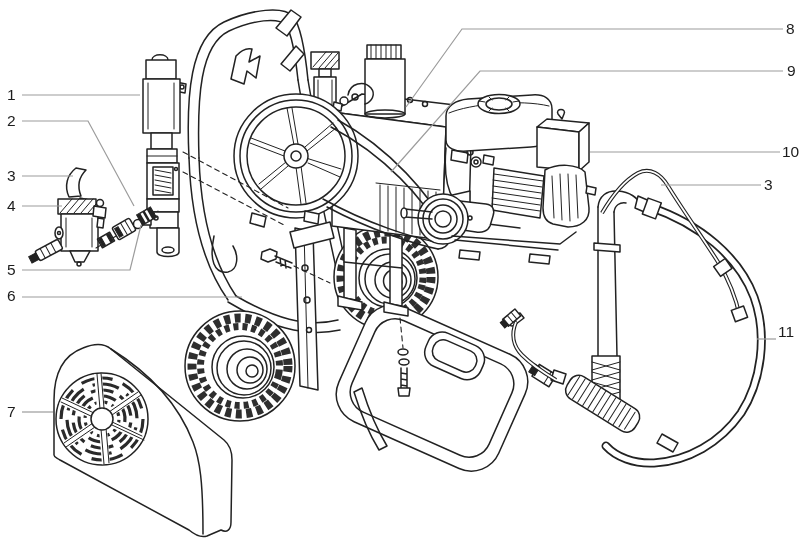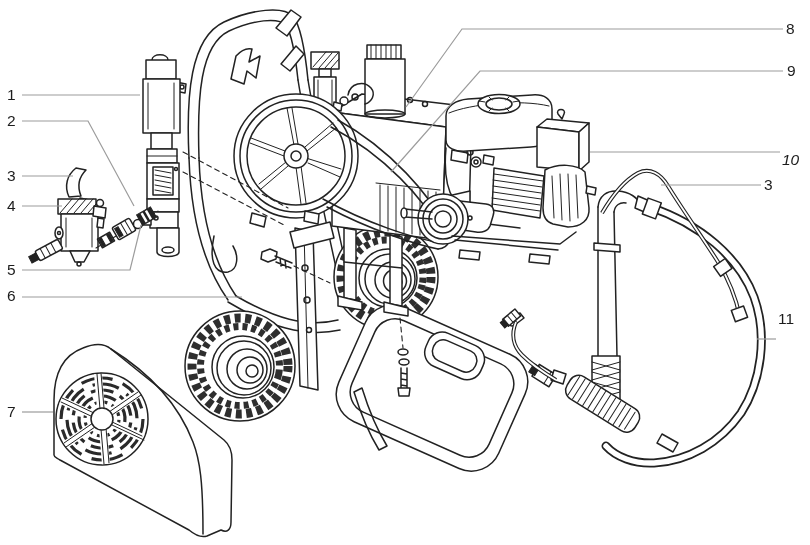--- a/index.html
+++ b/index.html
@@ -342,16 +342,16 @@
 
   <span class="callout" style="left:7px;top:87px;">1</span>
   <span class="callout" style="left:7px;top:113px;">2</span>
   <span class="callout" style="left:7px;top:168px;">3</span>
   <span class="callout" style="left:7px;top:198px;">4</span>
   <span class="callout" style="left:7px;top:262px;">5</span>
   <span class="callout" style="left:7px;top:288px;">6</span>
   <span class="callout" style="left:7px;top:404px;">7</span>
   <span class="callout" style="left:786px;top:21px;">8</span>
   <span class="callout" style="left:787px;top:63px;">9</span>
-  <span class="callout" style="left:782px;top:152px;font-style:italic;">10</span>
+  <span class="callout" style="left:782px;top:144px;">10</span>
   <span class="callout" style="left:764px;top:177px;">3</span>
-  <span class="callout" style="left:778px;top:311px;text-align:center;">11</span>
+  <span class="callout" style="left:778px;top:324px;text-align:center;">11</span>
 </div>
 
 </body></html>

